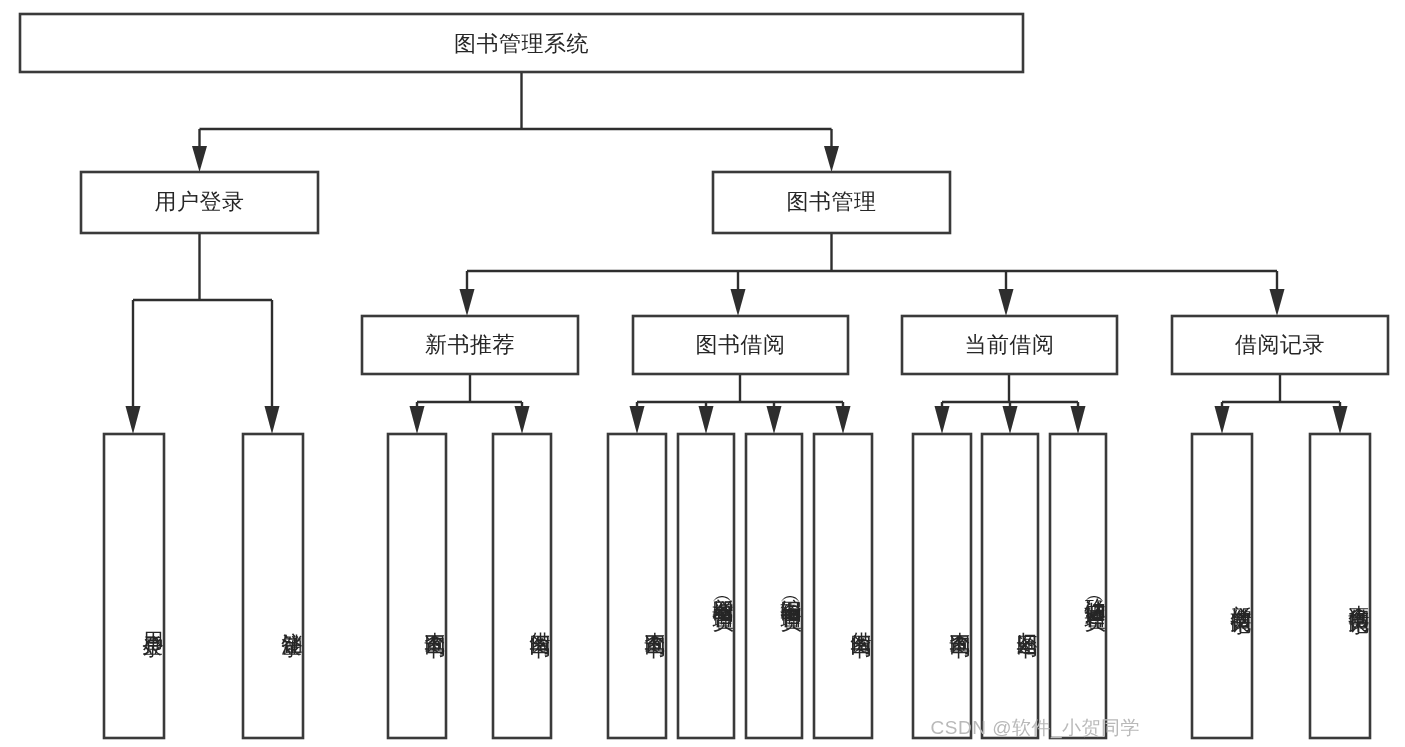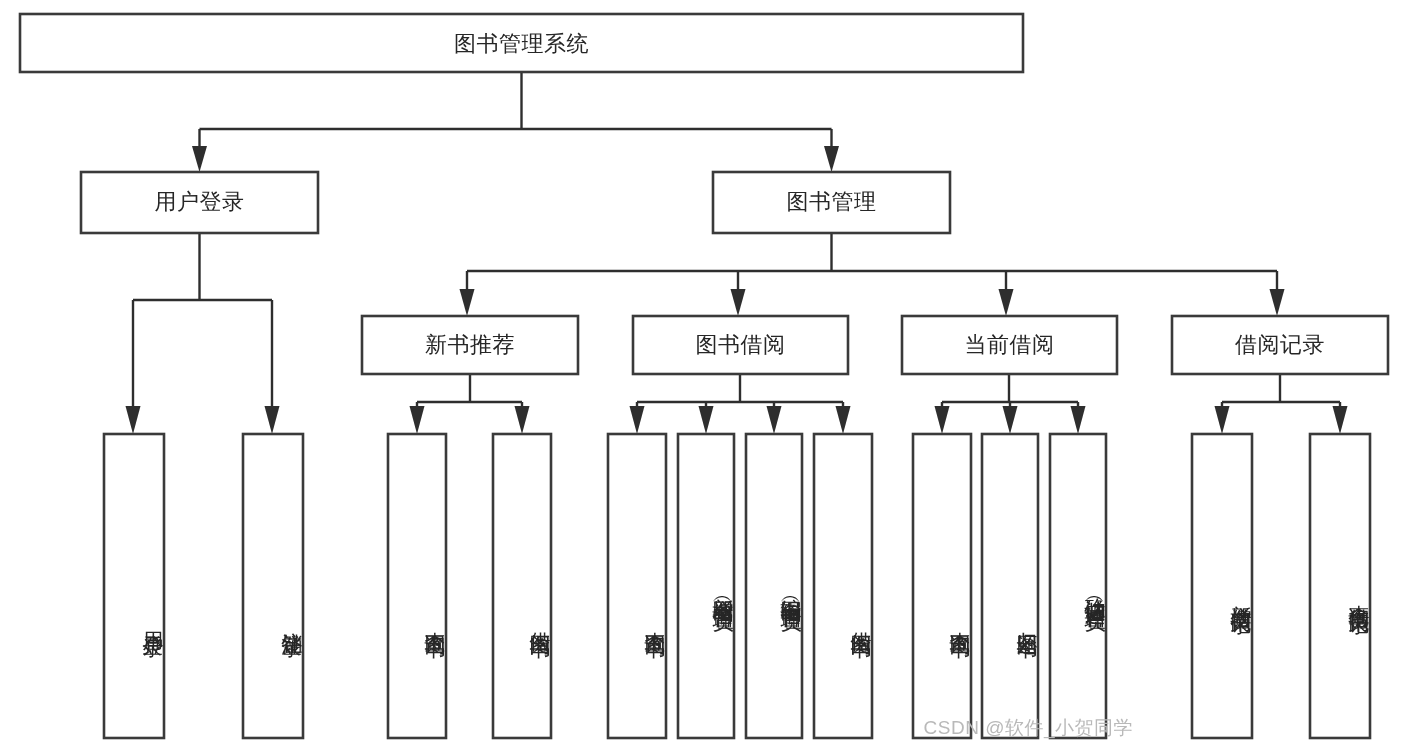--- a/index.html
+++ b/index.html
@@ -62,21 +62,21 @@
     line-height: 1;
     white-space: nowrap;
     display: flex;
     align-items: flex-start;
     justify-content: center;
     pointer-events: none;
     user-select: none;
   }
   .watermark {
     position: absolute;
-    right: 15px;
+    right: 8px;
     bottom: 6px;
     font-family: "Liberation Sans", "DejaVu Sans", sans-serif;
     font-size: 19px;
     color: #b9b9b9;
     letter-spacing: 0.5px;
     white-space: nowrap;
   }
 </style>
 </head>
 <body>

